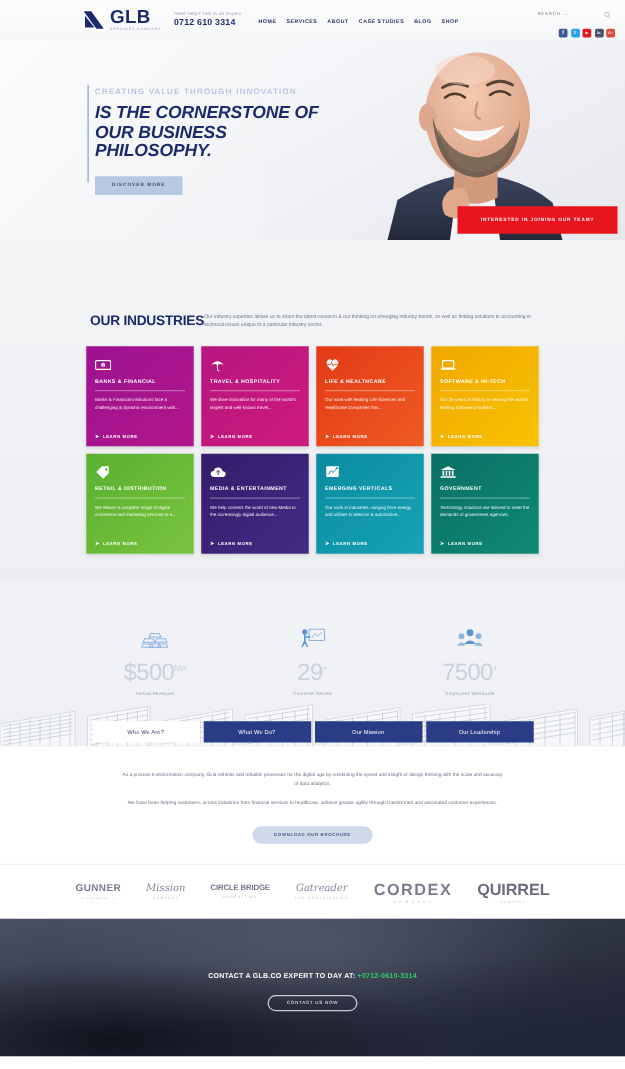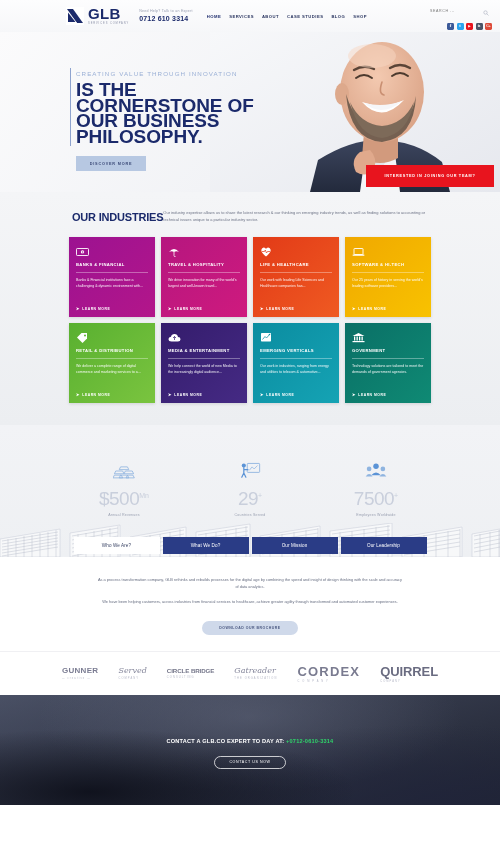--- a/index.html
+++ b/index.html
@@ -71,42 +71,42 @@
   .hero-copy { position: absolute; left: 76px; top: 38px; width: 180px; }
   .hero-bar {
     position: absolute; left: 70px; top: 36px; width: 1.4px; height: 78px;
     background: #8ea3cf;
   }
   .hero-eyebrow {
     font-size: 6.2px; letter-spacing: 1.1px; color: #9bb0d6; font-weight: 400;
     margin-bottom: 5px;
   }
   .hero-title {
-    font-size: 19px; line-height: 15.5px; font-weight: 700;
-    color: #1b2a6b; letter-spacing: -0.1px;
+    font-size: 14px; line-height: 15.5px; font-weight: 700;
+    color: #1b2a6b; letter-spacing: -0.1px; font-style: italic;
   }
   .hero-btn {
     margin-top: 12px; width: 70px; height: 15px; background: #b7c8e2;
     display: flex; align-items: center; justify-content: center;
     font-size: 3.8px; letter-spacing: .8px; color: #3b4a78; font-weight: 700;
     cursor: pointer;
   }
   .join-banner {
     position: absolute; right: 6px; bottom: 5px; width: 128px; height: 22px;
     background: #e8141e; display: flex; align-items: center; justify-content: center;
     font-size: 3.8px; color: #fff; letter-spacing: .7px; font-weight: 700;
     cursor: pointer;
   }
 
   
   .industries {
     background: linear-gradient(180deg,#f4f5f7 0%, #eceef1 100%);
     padding: 18px 0 22px; position: relative;
   }
-  .ind-head { display: flex; padding: 0 66px 0 72px; gap: 0; align-items: flex-start; }
+  .ind-head { display: flex; padding: 0 66px 0 72px; gap: 0; align-items: flex-start; margin-top: 40px; }
   .ind-title {
     font-size: 11px; font-weight: 700; color: #1b2a6b; letter-spacing: -.2px;
     white-space: nowrap; padding-top: 1px;
   }
   .ind-desc { font-size: 4px; line-height: 6.6px; color: #6d7386; }
 
   .cards {
     display: grid; grid-template-columns: repeat(4, 86px); gap: 6px;
     justify-content: center; margin-top: 14px;
   }
@@ -165,21 +165,21 @@
     margin: 16px auto 0; width: 96px; height: 14px; border-radius: 8px;
     background: #cfd9ea; display: flex; align-items: center; justify-content: center;
     font-size: 3.5px; letter-spacing: .5px; color: #4c5a82; font-weight: 700; cursor: pointer;
   }
 
   
   .clients {
     background: #ffffff; display: flex; align-items: center; justify-content: center;
     gap: 20px; height: 44px; border-top: 1px solid #f0f0f3;
   }
-  .client { opacity: .82; cursor: pointer; }
+  .client { text-align: center; opacity: .82; cursor: pointer; }
   .client-name { color: #5c5f78; line-height: 1.05; }
   .client-sub { font-size: 2.6px; color: #a6a9bb; letter-spacing: 1.1px; margin-top: 1.5px; }
   .c-gunner { font-size: 8px; font-weight: 700; letter-spacing: .3px; color: #5d5f7a; }
   .c-script { font-family: "DejaVu Serif", serif; font-style: italic; font-size: 8px; color: #6a6c85; }
   .c-circle { font-size: 6.2px; font-weight: 700; letter-spacing: -.1px; color: #55576f; }
   .c-cordex { font-size: 13px; letter-spacing: 1.2px; color: #5d5f78; font-weight: bold; }
   .c-quirrel { font-size: 13px; font-weight: 700; letter-spacing: -.1px; color: #4a4c66; }
 
   
   .cta {
@@ -563,21 +563,21 @@
     <div class="tab-p">We have been helping customers, across industries from financial services to healthcare, achieve greater agility through transformed and automated customer experiences.</div>
     <div class="brochure">DOWNLOAD OUR BROCHURE</div>
   </div>
 
   <div class="clients">
     <div class="client">
       <div class="client-name c-gunner">GUNNER</div>
       <div class="client-sub">— creative —</div>
     </div>
     <div class="client">
-      <div class="client-name c-script">Served</div>
+      <div class="client-name c-script">Mission</div>
       <div class="client-sub">COMPANY</div>
     </div>
     <div class="client">
       <div class="client-name c-circle">CIRCLE BRIDGE</div>
       <div class="client-sub">CONSULTING</div>
     </div>
     <div class="client">
       <div class="client-name c-script">Gatreader</div>
       <div class="client-sub">THE ORGANIZATION</div>
     </div>

